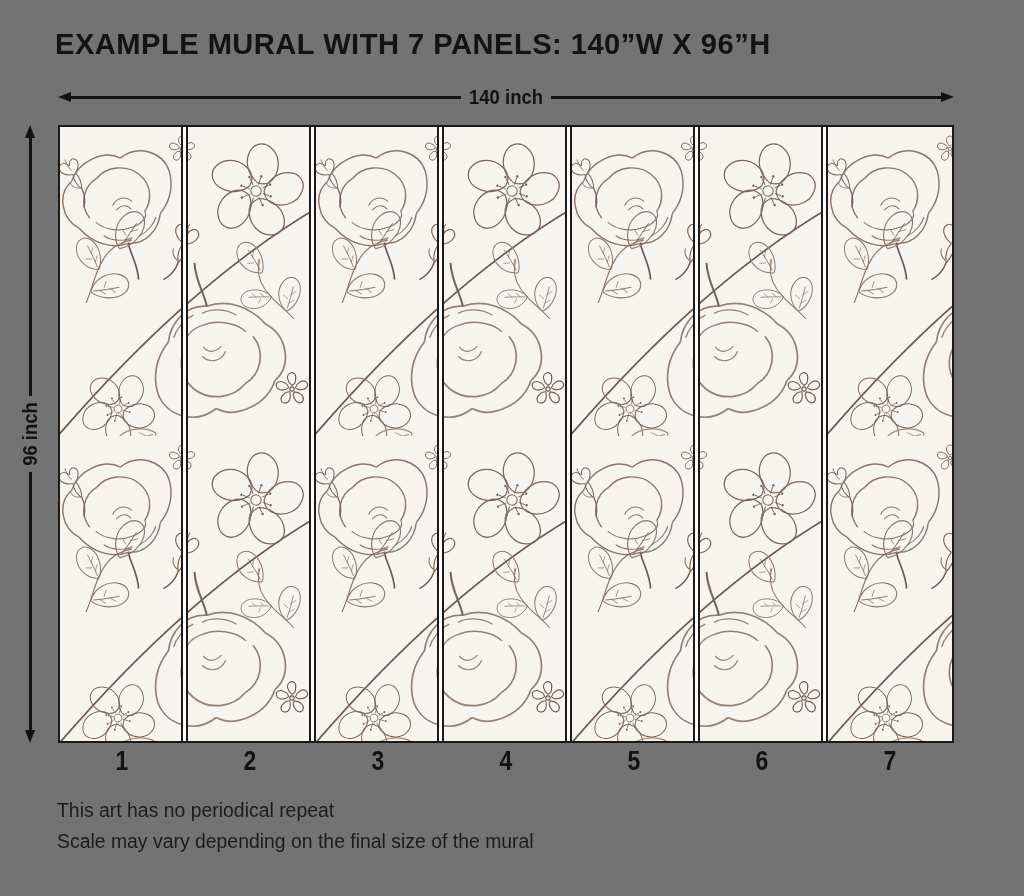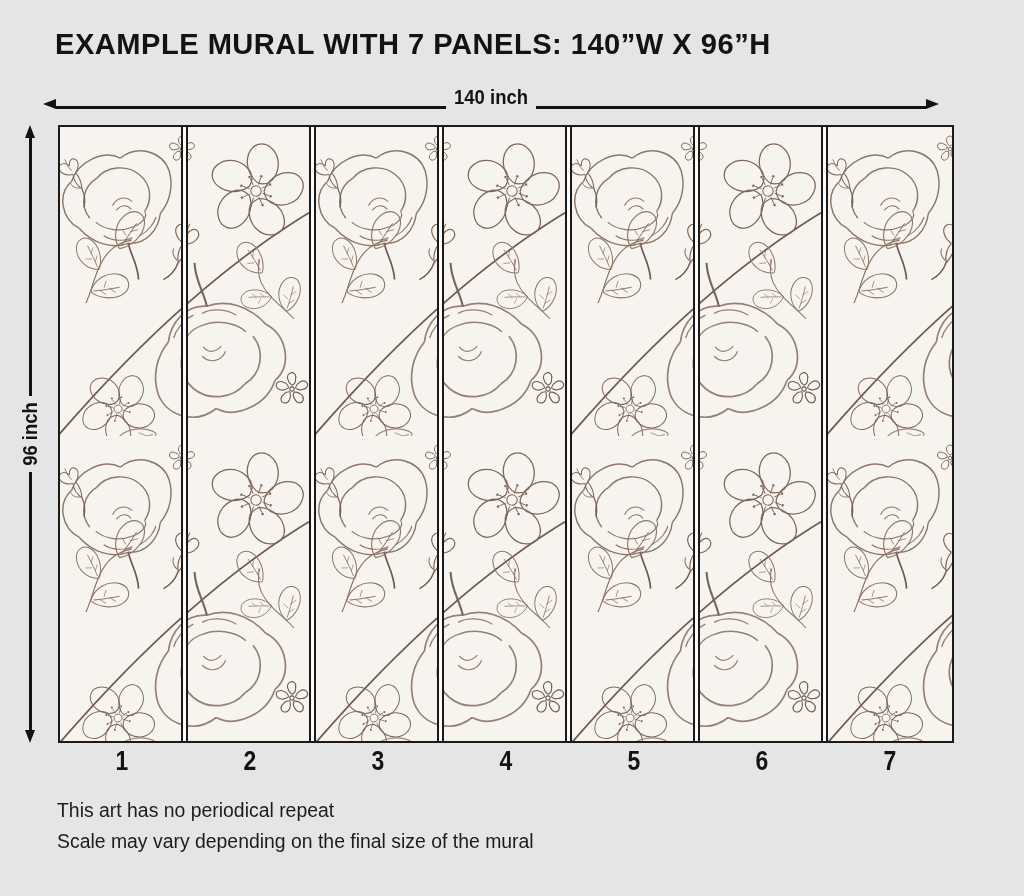--- a/index.html
+++ b/index.html
@@ -1,30 +1,30 @@
 <!DOCTYPE html>
 <html><head>
 <meta charset="utf-8">
 <style>
   * { margin:0; padding:0; box-sizing:border-box; }
   html,body { background:#ffffff; }
   .page{
-    position:relative; width:1024px; height:896px; background:#e5e5e5;
+    position:relative; width:1024px; height:896px; background:#737373;
     font-family:"Liberation Sans", sans-serif; color:#161616; overflow:hidden;
   }
   
   .title{
     position:absolute; left:55px; top:27px; width:920px;
     font-size:30px; font-weight:700; letter-spacing:0.5px; white-space:nowrap;
     transform:scaleX(0.97); transform-origin:left center; color:#131313;
   }
   
   .h-dim{
-    position:absolute; left:43px; top:85px; width:896px; height:24px;
-    display:flex; align-items:flex-end;
+    position:absolute; left:58px; top:85px; width:896px; height:24px;
+    display:flex; align-items:center;
   }
   .dline{ flex:1; height:3px; background:#131313; }
   .dlabel{
     font-size:21px; font-weight:600; padding:0 3px; white-space:nowrap;
     transform:scaleX(0.88); color:#131313;
   }
   .ah{ width:0; height:0; }
   .ah.left { border-top:5px solid transparent; border-bottom:5px solid transparent; border-right:13px solid #131313; }
   .ah.right{ border-top:5px solid transparent; border-bottom:5px solid transparent; border-left:13px solid #131313; }
   .ah.up   { border-left:5px solid transparent; border-right:5px solid transparent; border-bottom:13px solid #131313; }

